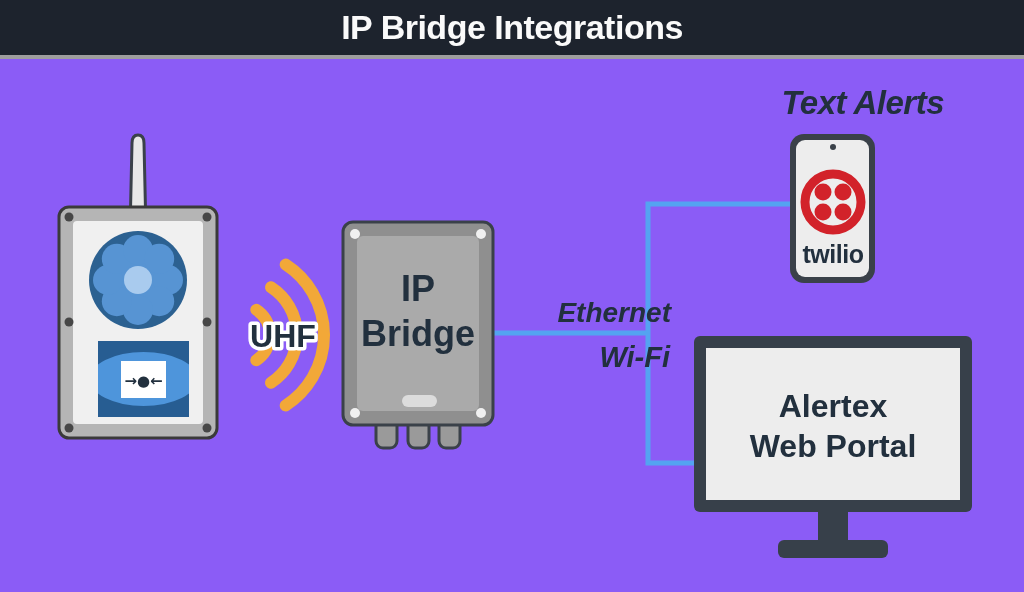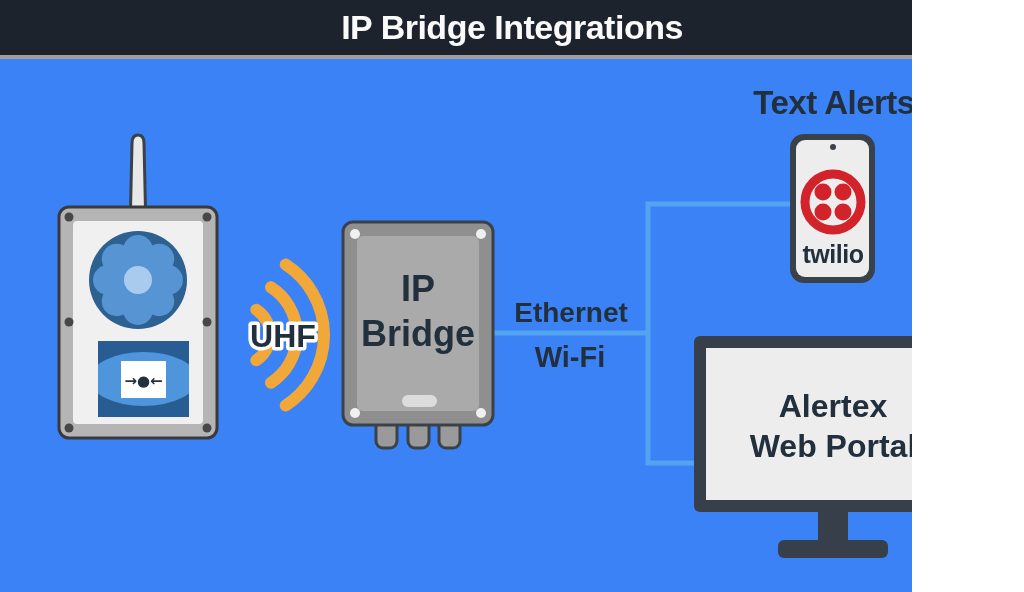--- a/index.html
+++ b/index.html
@@ -1,23 +1,23 @@
 <!DOCTYPE html>
 <html><head>
 <meta charset="utf-8">
 <style>
   html,body{margin:0;padding:0;background:#ffffff;}
-  .stage{position:relative;width:912px;height:592px;background:#3b82f6;overflow:hidden;
+  .stage{position:relative;width:1024px;height:592px;background:#8b5cf6;overflow:hidden;
          font-family:"Liberation Sans",sans-serif;}
   .header{position:absolute;left:0;top:0;width:1024px;height:55px;background:#1D232D;
           border-bottom:4px solid #9E9E9E;}
   .header .title{width:100%;height:55px;line-height:55px;text-align:center;color:#FAFAFA;
           font-size:34px;font-weight:bold;letter-spacing:-0.5px;}
   .abs{position:absolute;}
-  .lbl{position:absolute;text-align:center;color:#22303E;font-weight:bold;}
+  .lbl{position:absolute;text-align:right;color:#22303E;font-weight:bold;font-style:italic;}
   .lbl-ethernet{left:471px;top:297px;width:200px;font-size:28px;line-height:32px;}
   .lbl-wifi{left:470px;top:341px;width:200px;font-size:29px;line-height:32px;}
   .lbl-textalerts{left:724px;top:83px;width:220px;font-size:33px;line-height:40px;letter-spacing:-0.5px;}
   svg text{font-family:"Liberation Sans",sans-serif;font-weight:bold;fill:#22303E;}
 </style>
 </head>
 <body>
 
 <div class="stage">
 

